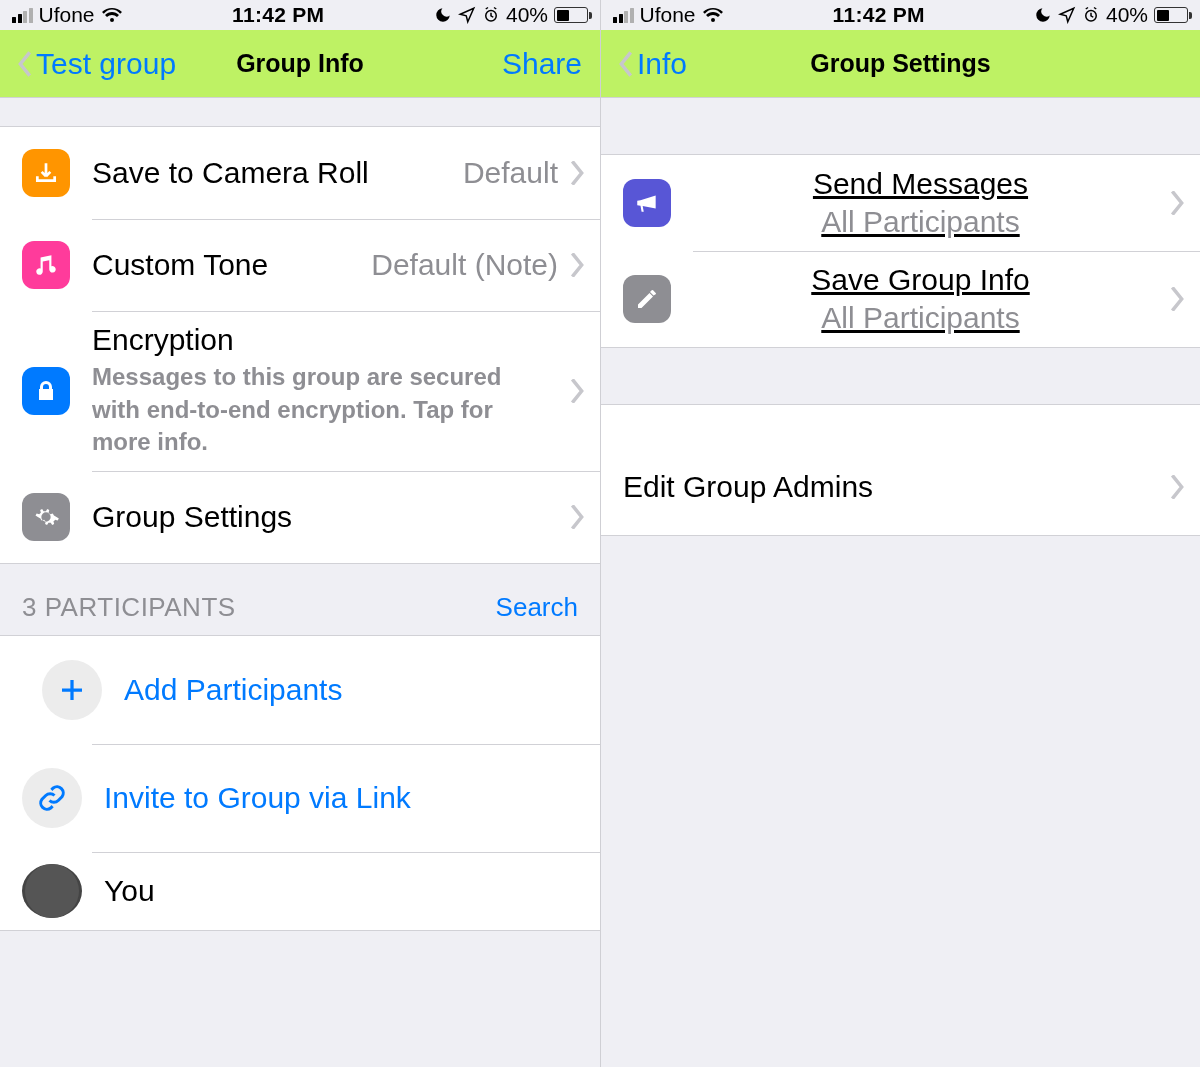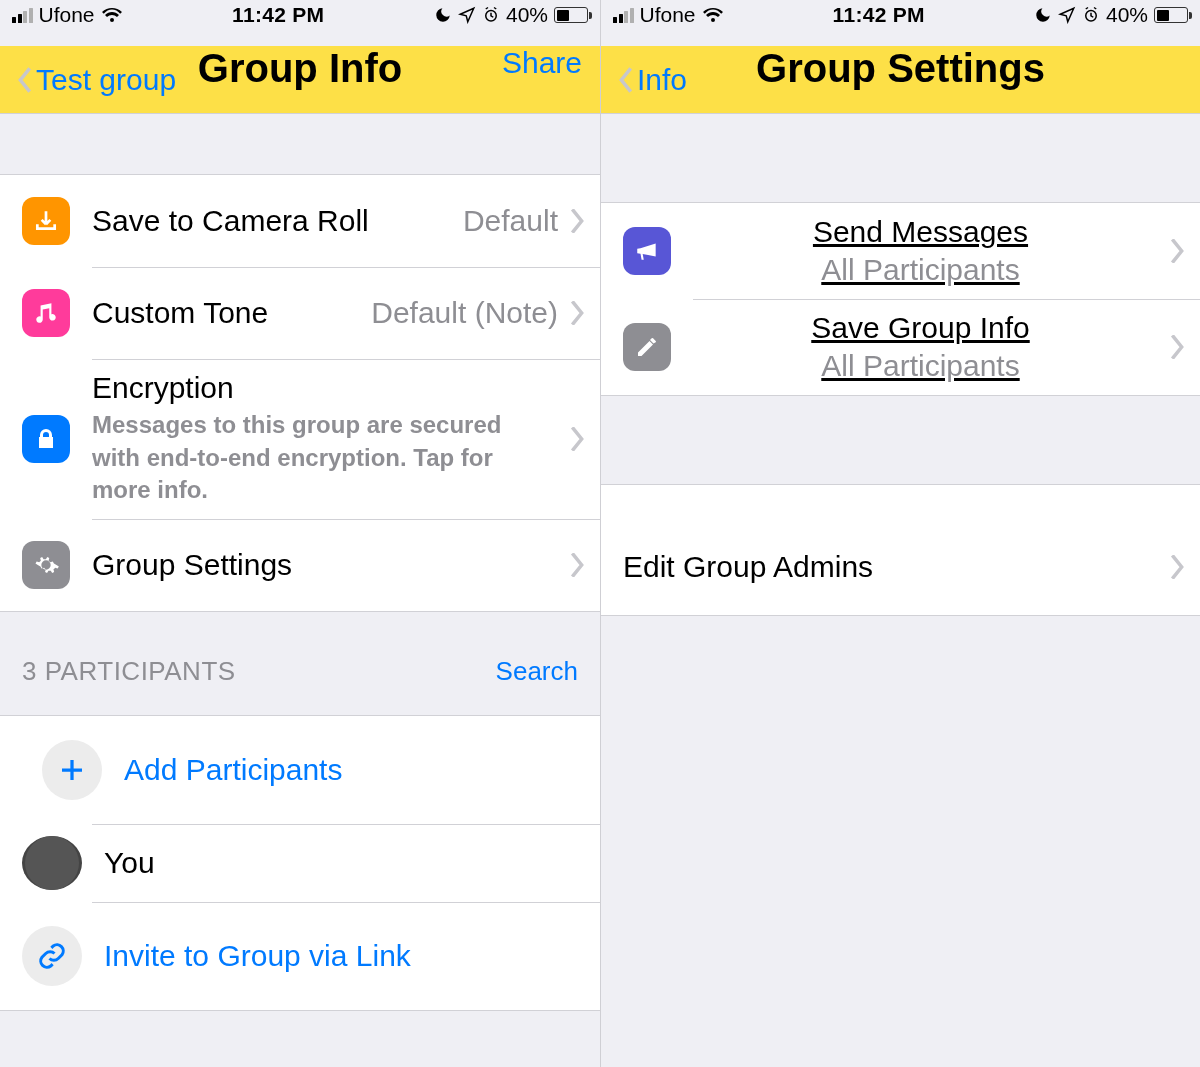--- a/index.html
+++ b/index.html
@@ -30,21 +30,20 @@
     display: flex;
     background: var(--ios-bg);
   }
   .screen {
     flex: 1 1 50%;
     min-width: 0;
     display: flex;
     flex-direction: column;
     background: var(--ios-bg);
     position: relative;
-    gap: 16px;
   }
   .screen + .screen { border-left: 1px solid #cfcfd4; }
   
   .statusbar {
     height: 30px;
     display: flex;
     align-items: center;
     justify-content: space-between;
     padding: 0 12px;
     font-size: 21px;
@@ -60,30 +59,31 @@
   .signal.two span:nth-child(3) { height: 12px; }
   .signal.two span:nth-child(4) { height: 15px; }
   .battery { position: relative; width: 34px; height: 16px; border: 1.5px solid #333; border-radius: 3px; display: inline-block; }
   .battery::after { content:""; position:absolute; right:-4.5px; top:4px; width:3px; height:7px; background:#333; border-radius:0 2px 2px 0; }
   .battery .fill { position:absolute; left:1.5px; top:1.5px; bottom:1.5px; width:40%; background:#000; border-radius:1px; }
   .wifi, .moon, .navarrow, .alarm { display:inline-flex; }
   
   .navbar {
     height: 68px;
     display: flex;
+    align-items: center;
     padding: 0 18px;
     border-bottom: 1px solid var(--sep);
     position: relative;
-    background: #fde047;
+    background: #bef264;
   }
   .navbar .title {
     position: absolute;
     left: 0; right: 0;
     text-align: center;
-    font-size: 40px;
+    font-size: 25px;
     font-weight: 600;
     color: var(--black);
     pointer-events: none;
   }
   .navbar .back {
     display: flex;
     align-items: center;
     color: var(--ios-blue);
     font-size: 30px;
     gap: 4px;
@@ -287,38 +287,38 @@
       <div class="cell" style="min-height:108px;padding-left:42px;">
         <div class="circlebox">
           <svg width="30" height="30" viewBox="0 0 24 24">
               <path d="M12 4v16M4 12h16" stroke="currentColor" stroke-width="2.6" fill="none"></path>
             </svg>
         </div>
         <div class="content">
             <span class="label link">Add Participants</span>
           </div>
       </div>
+      <div class="cell" style="min-height:108px;">
+        <div class="circlebox">
+          <svg width="30" height="30" viewBox="0 0 24 24" fill="none" stroke="currentColor" stroke-width="2.4">
+              <path d="M10 14a5 5 0 007 0l3-3a5 5 0 00-7-7l-1.5 1.5M14 10a5 5 0 00-7 0l-3 3a5 5 0 007 7l1.5-1.5"></path>
+            </svg>
+        </div>
+        <div class="content">
+            <span class="label link">Invite to Group via Link</span>
+          </div>
+      </div>
       <div class="cell avatar-cell" style="min-height:60px;">
         <div class="circlebox">
           <svg width="54" height="54" viewBox="0 0 24 24">
               <circle cx="12" cy="12" r="12" fill="#555"></circle>
             </svg>
         </div>
         <div class="content">
             <span class="label">You</span>
-          </div>
-      </div>
-      <div class="cell" style="min-height:108px;">
-        <div class="circlebox">
-          <svg width="30" height="30" viewBox="0 0 24 24" fill="none" stroke="currentColor" stroke-width="2.4">
-              <path d="M10 14a5 5 0 007 0l3-3a5 5 0 00-7-7l-1.5 1.5M14 10a5 5 0 00-7 0l-3 3a5 5 0 007 7l1.5-1.5"></path>
-            </svg>
-        </div>
-        <div class="content">
-            <span class="label link">Invite to Group via Link</span>
           </div>
       </div>
     </div>
   </div>
 
   <div class="screen">
     <div class="statusbar">
       <div class="left">
         <span class="signal two">
             <span></span>

